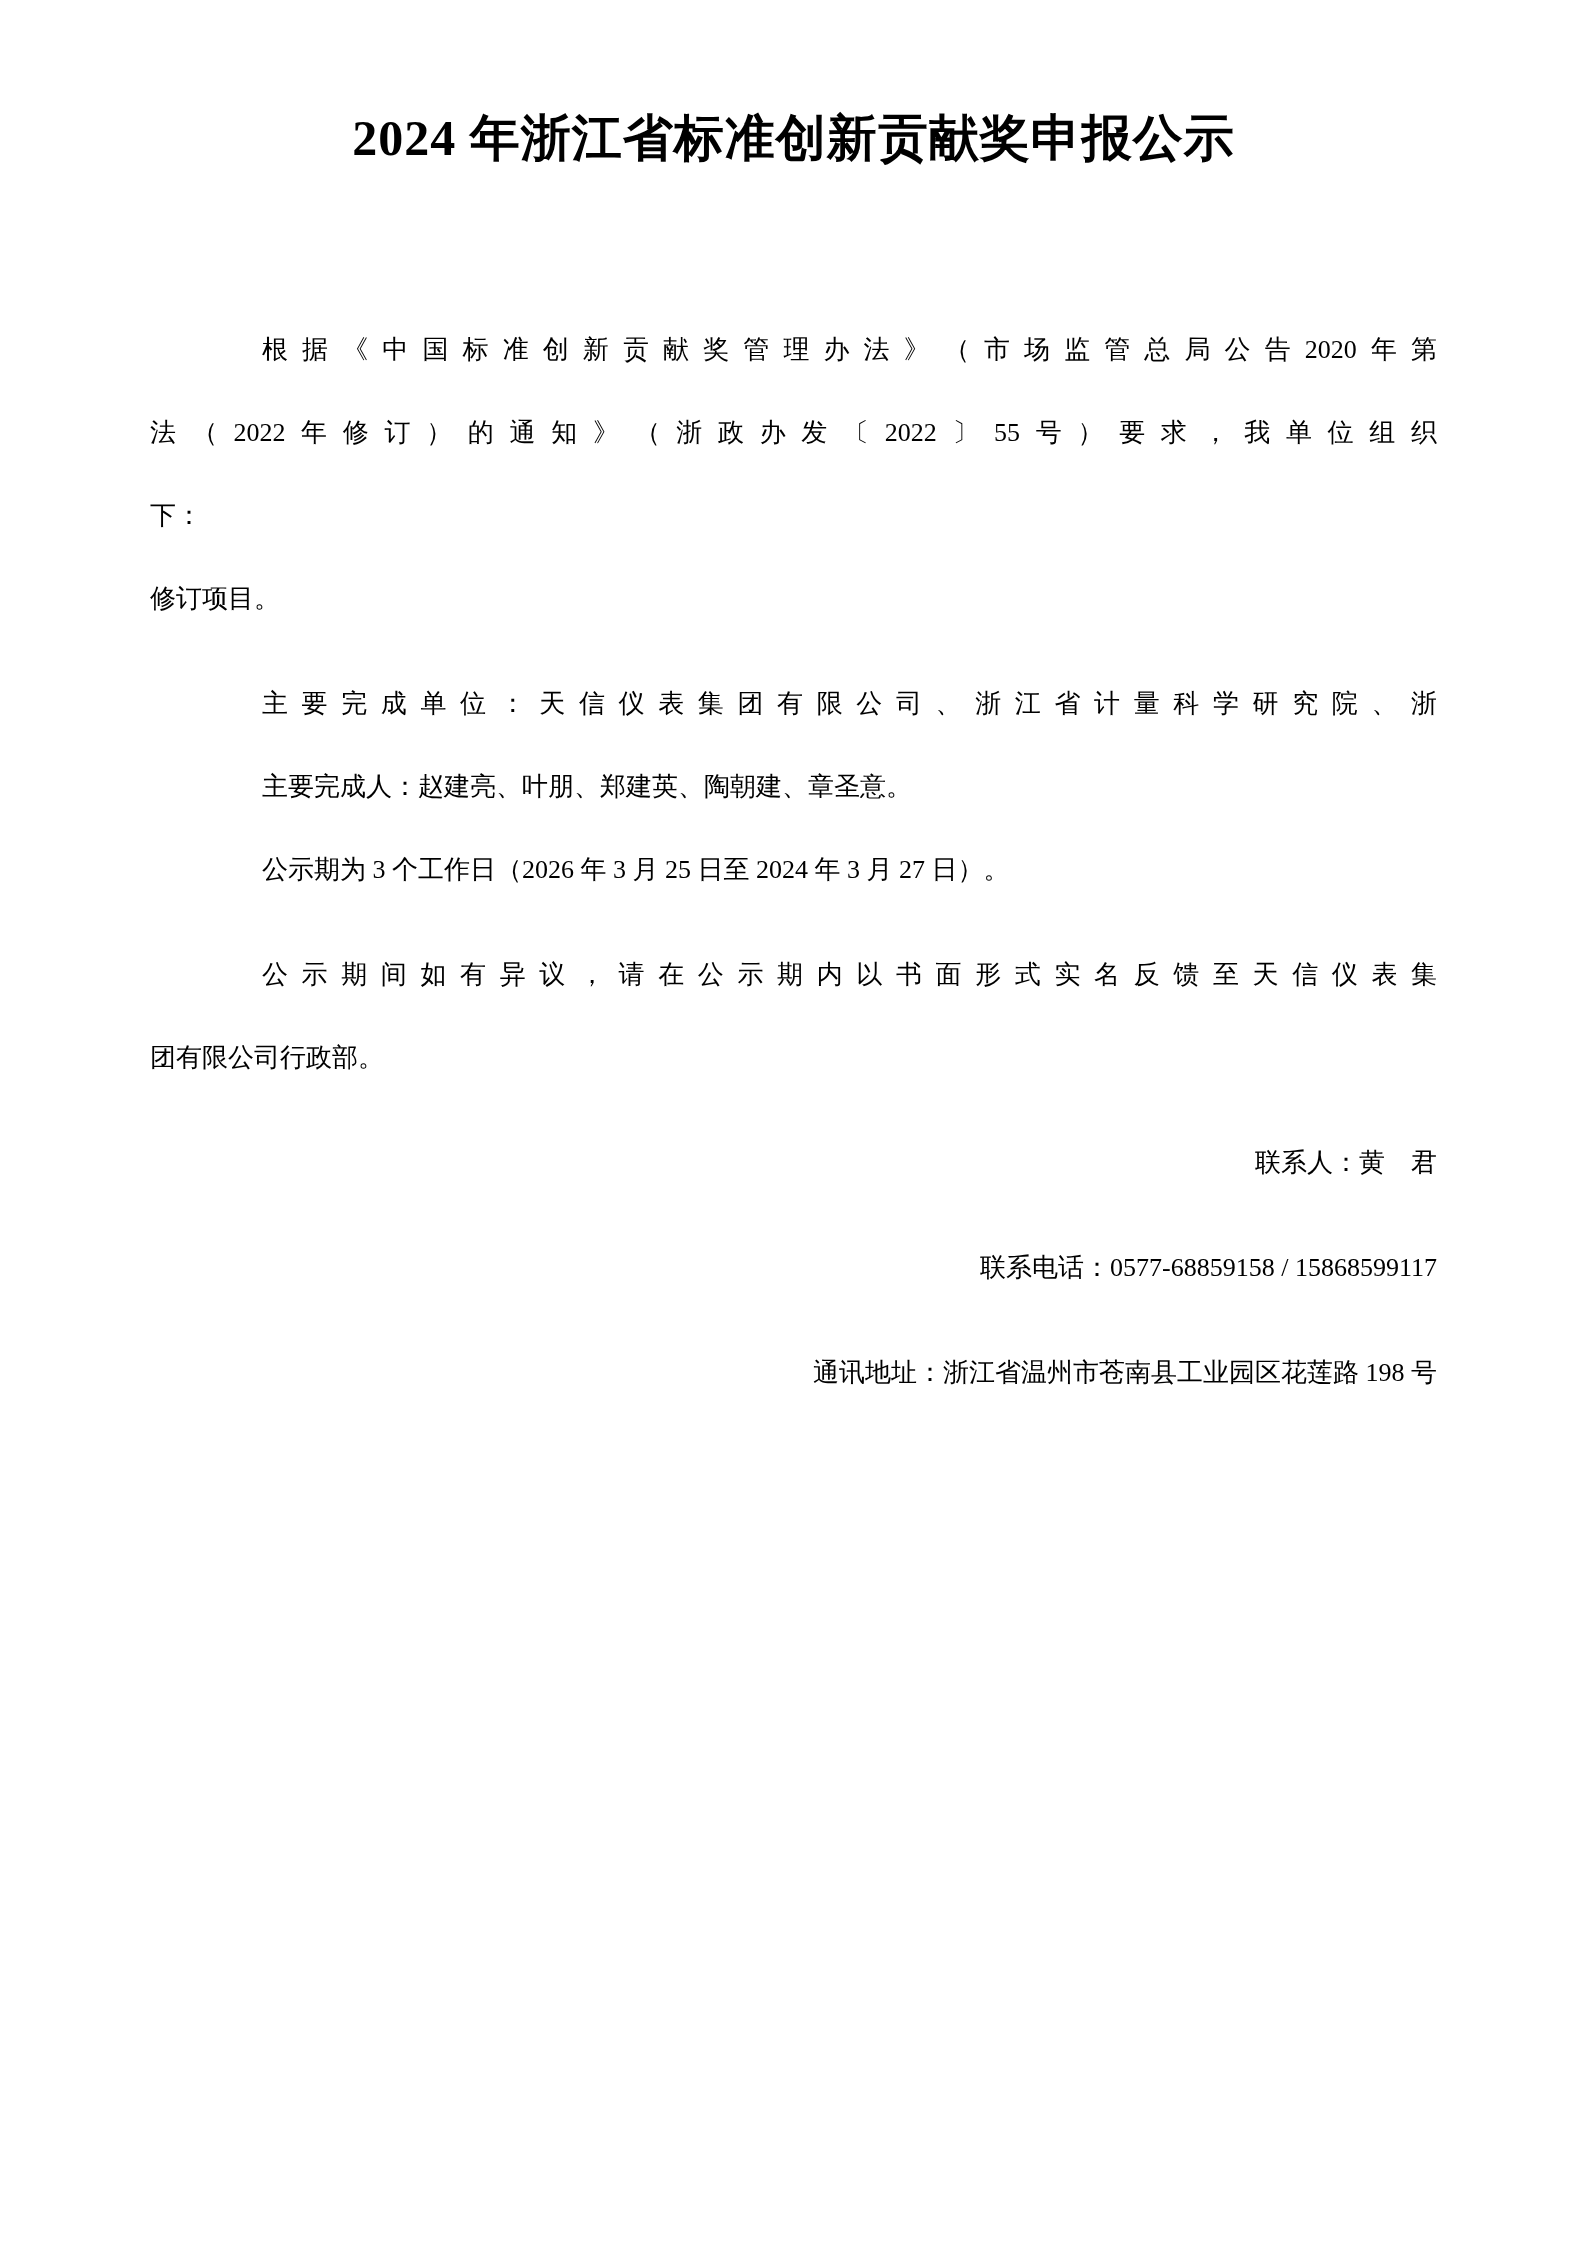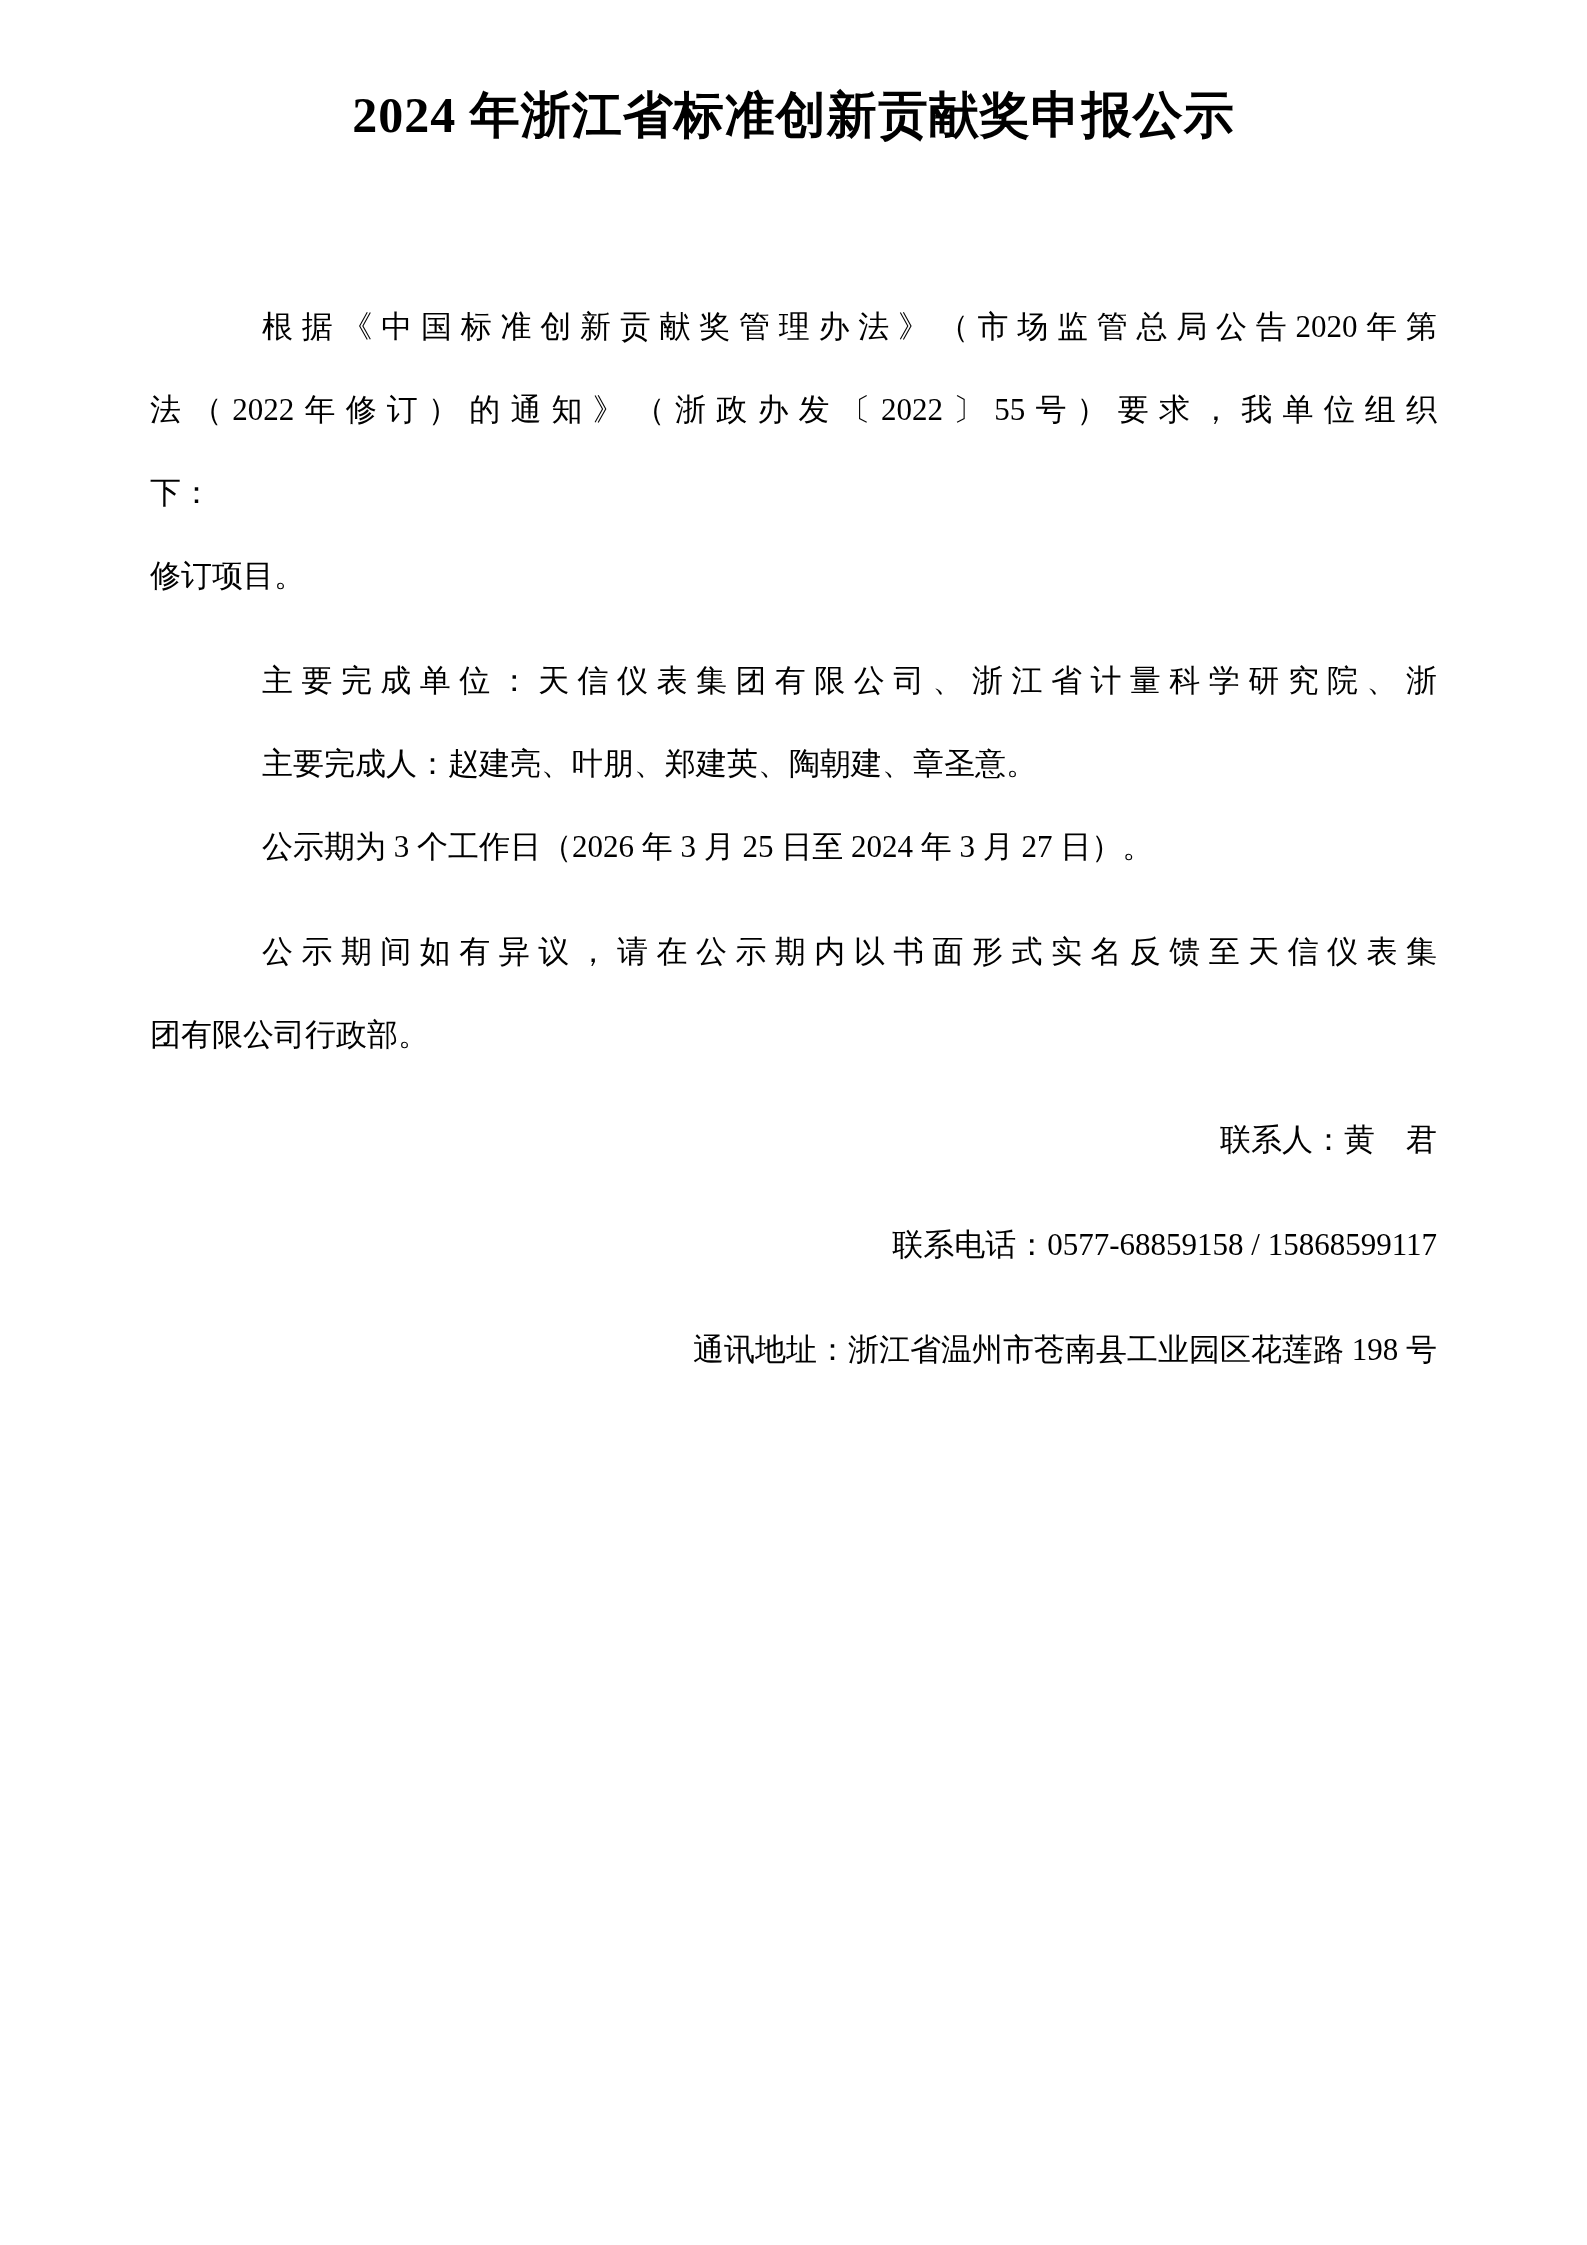--- a/index.html
+++ b/index.html
@@ -13,33 +13,33 @@
     height: 2245px;
     background: #ffffff;
     color: #000000;
     font-family: "Liberation Serif", "DejaVu Serif", serif;
     overflow: hidden;
   }
   .content {
     padding: 0 150px;
   }
   .doc-title {
-    padding-top: 83px;
+    padding-top: 106px;
     text-align: center;
     font-size: 50px;
     font-weight: 700;
     line-height: 64px;
     letter-spacing: 1px;
     white-space: nowrap;
   }
   .body-text {
     margin-top: 138px;
   }
   .line {
-    font-size: 31px;
+    font-size: 26px;
     line-height: 83px;
     height: 83px;
     text-align: left;
     word-break: keep-all;
   }
   
   .j {
     text-align: justify;
     text-align-last: justify;
     text-justify: distribute;

